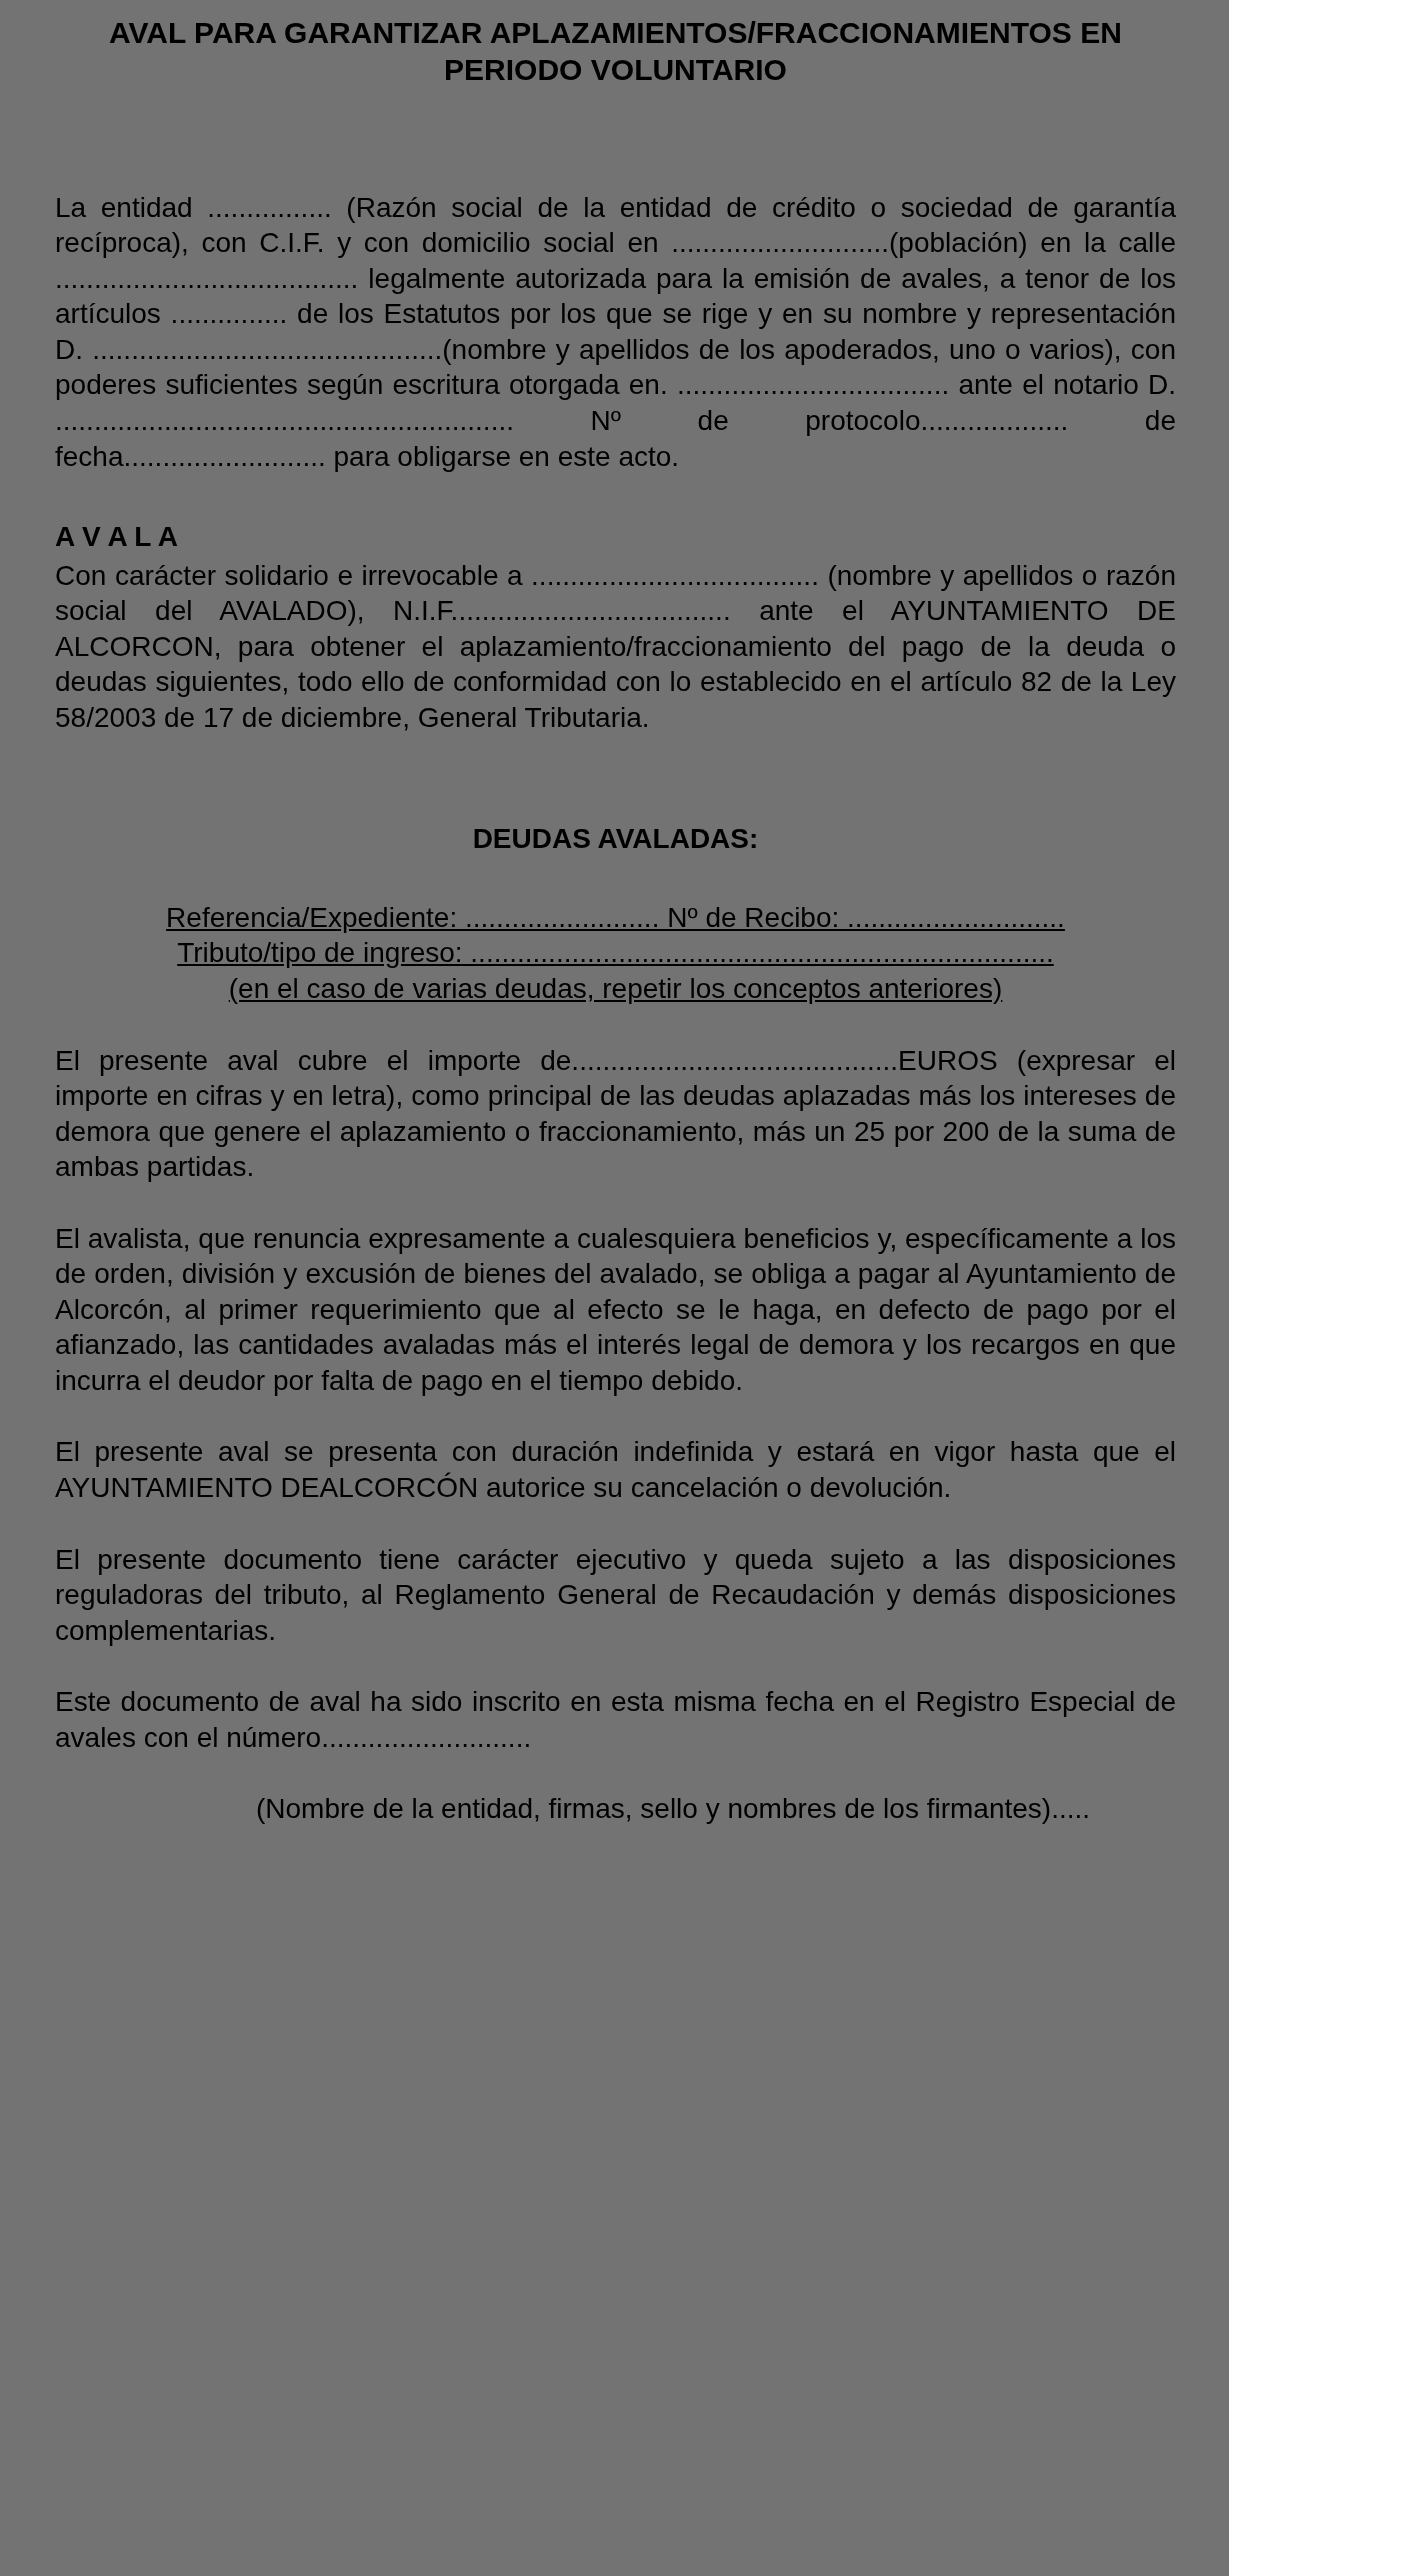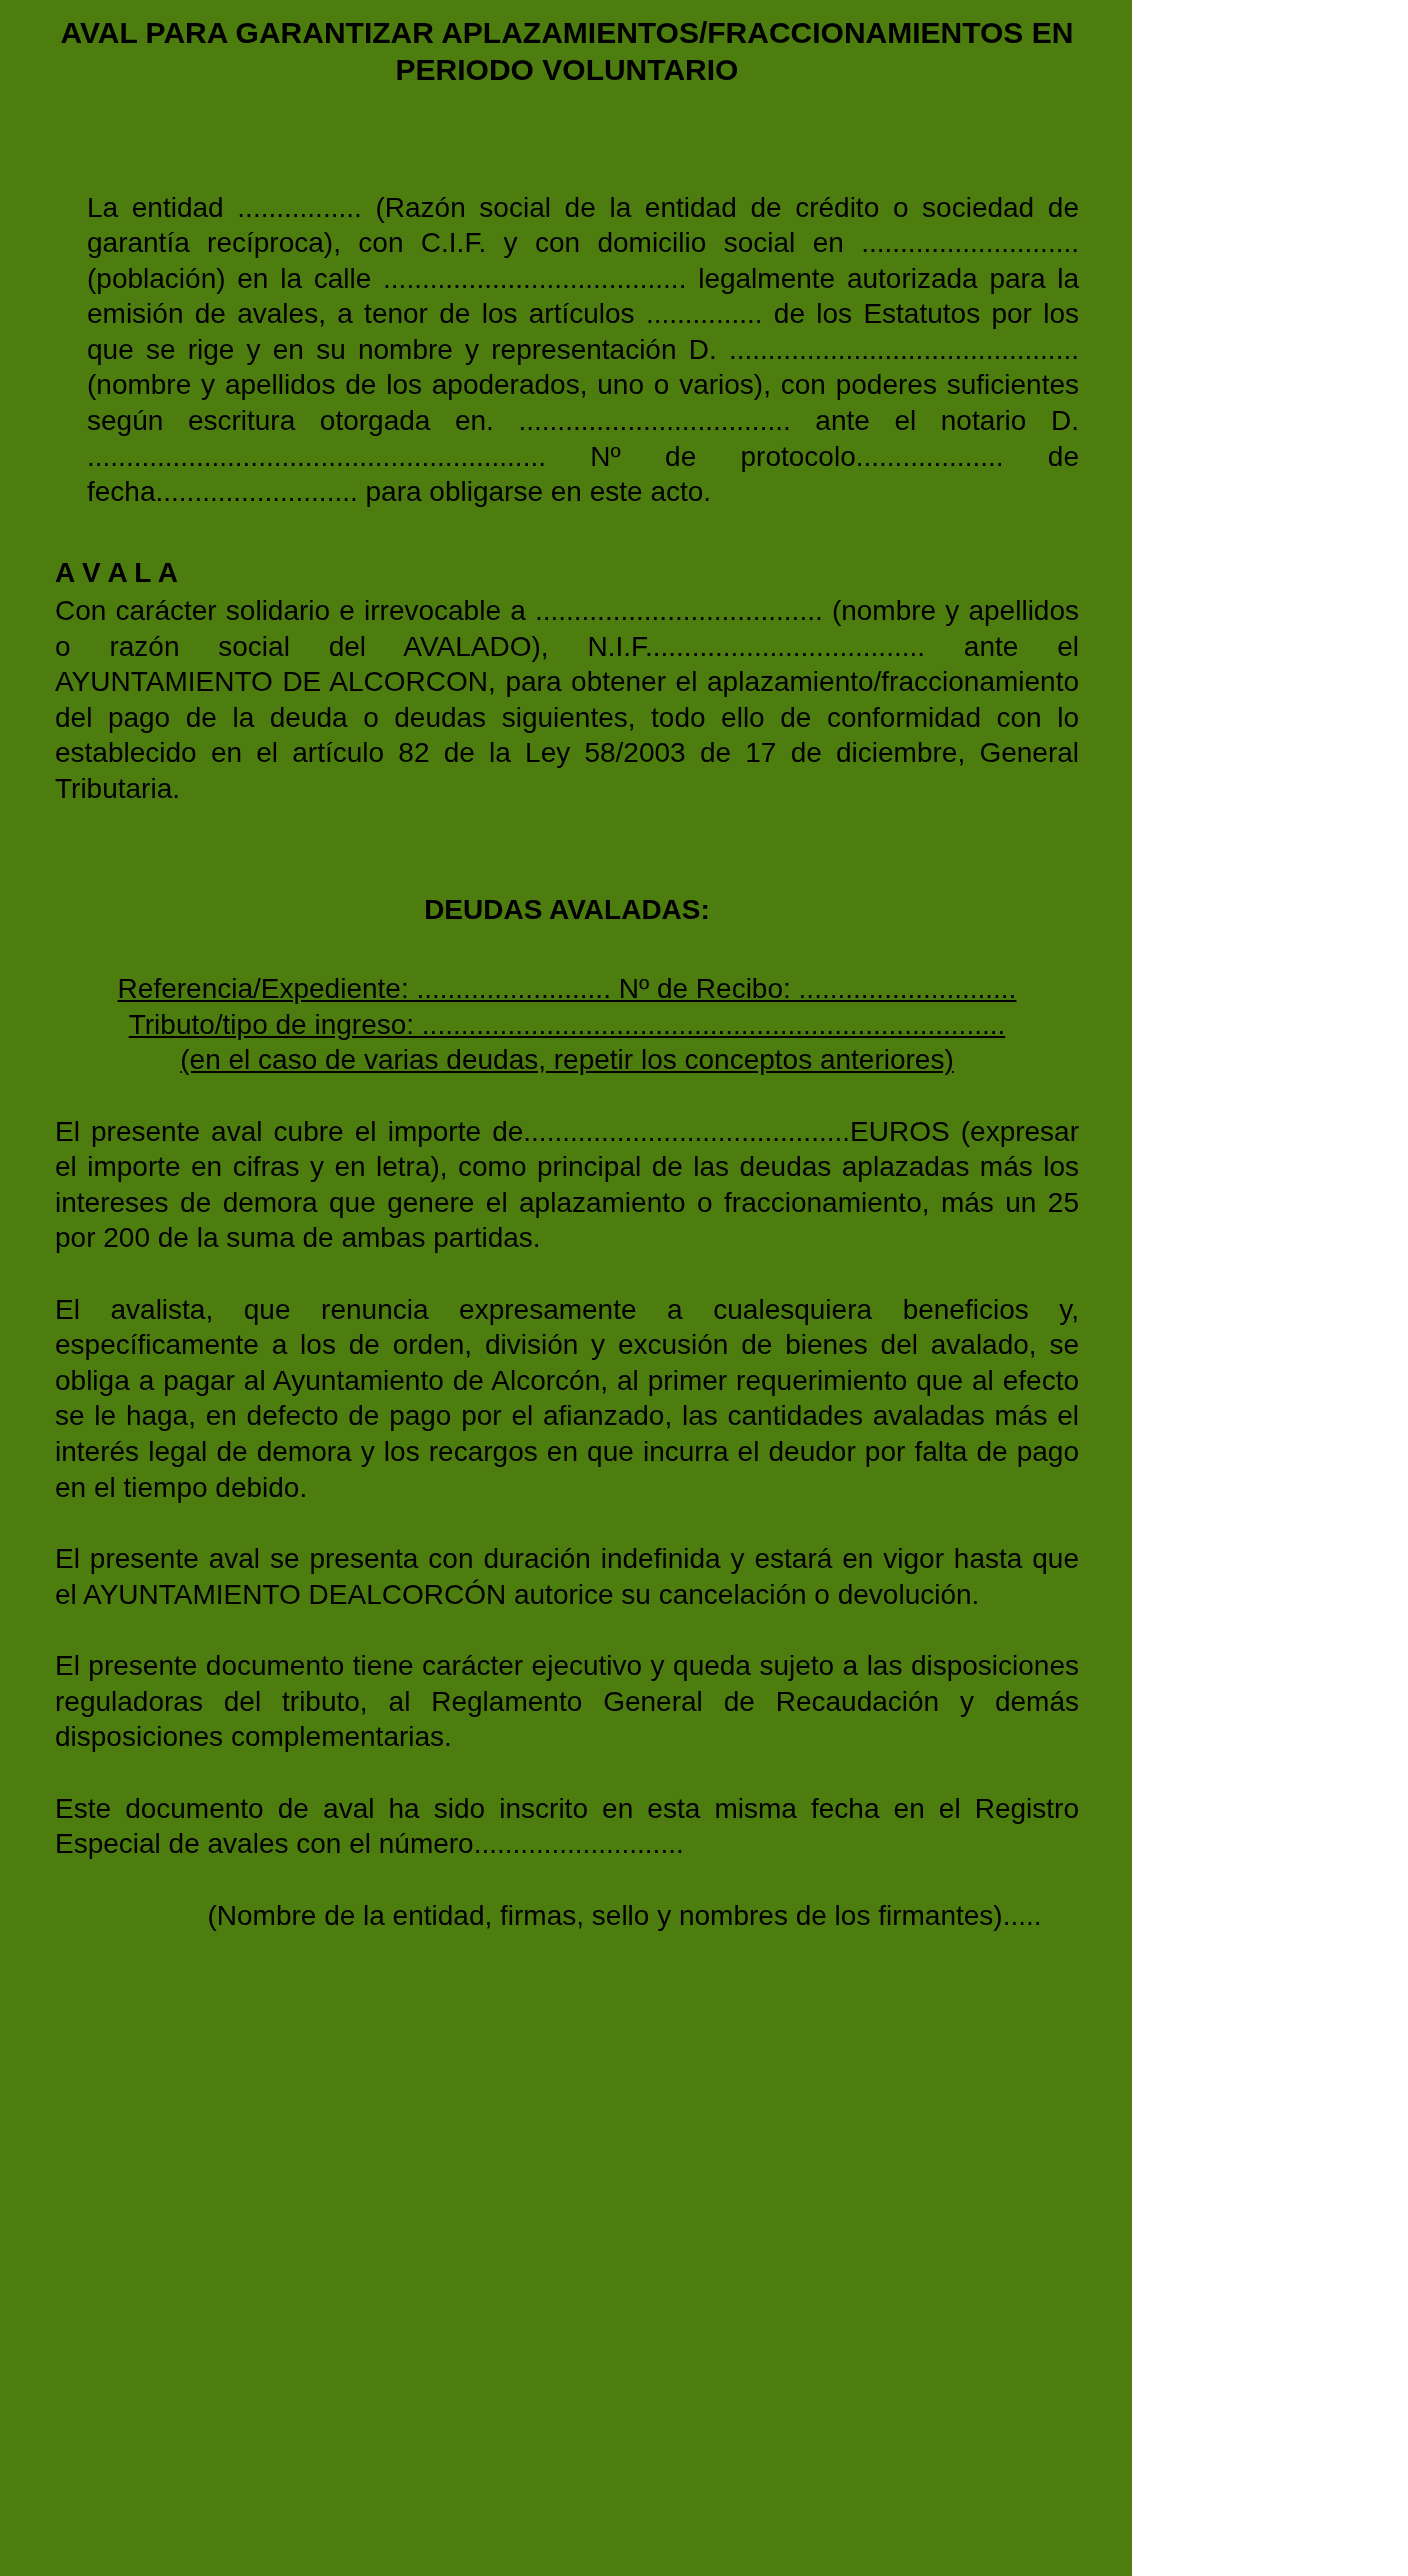--- a/index.html
+++ b/index.html
@@ -8,41 +8,40 @@
     width: 1409px;
     height: 2576px;
     background: #ffffff;
     color: #000000;
     font-family: "Liberation Sans", sans-serif;
     font-size: 28px;
     line-height: 1.27;
     -webkit-font-smoothing: antialiased;
   }
   .page {
-    width: 1132px;
+    width: 1229px;
     height: 2576px;
     padding: 13.7px 53px 0 55px;
-    background: #4d7c0f;
+    background: #737373;
   }
   .doc-title {
     font-weight: bold;
     font-size: 30px;
     line-height: 1.25;
     text-align: center;
     margin: 0 auto;
     max-width: 1220px;
   }
   p { margin: 0; }
   .para {
     text-align: justify;
     margin-top: 36px;
   }
   .para-first {
     margin-top: 101px;
-    margin-left: 32px;
   }
   .heading-center {
     font-weight: bold;
     margin-top: 45px;
   }
   .para-tight {
     text-align: justify;
     margin-top: 3px;
   }
   .heading-deudas {

